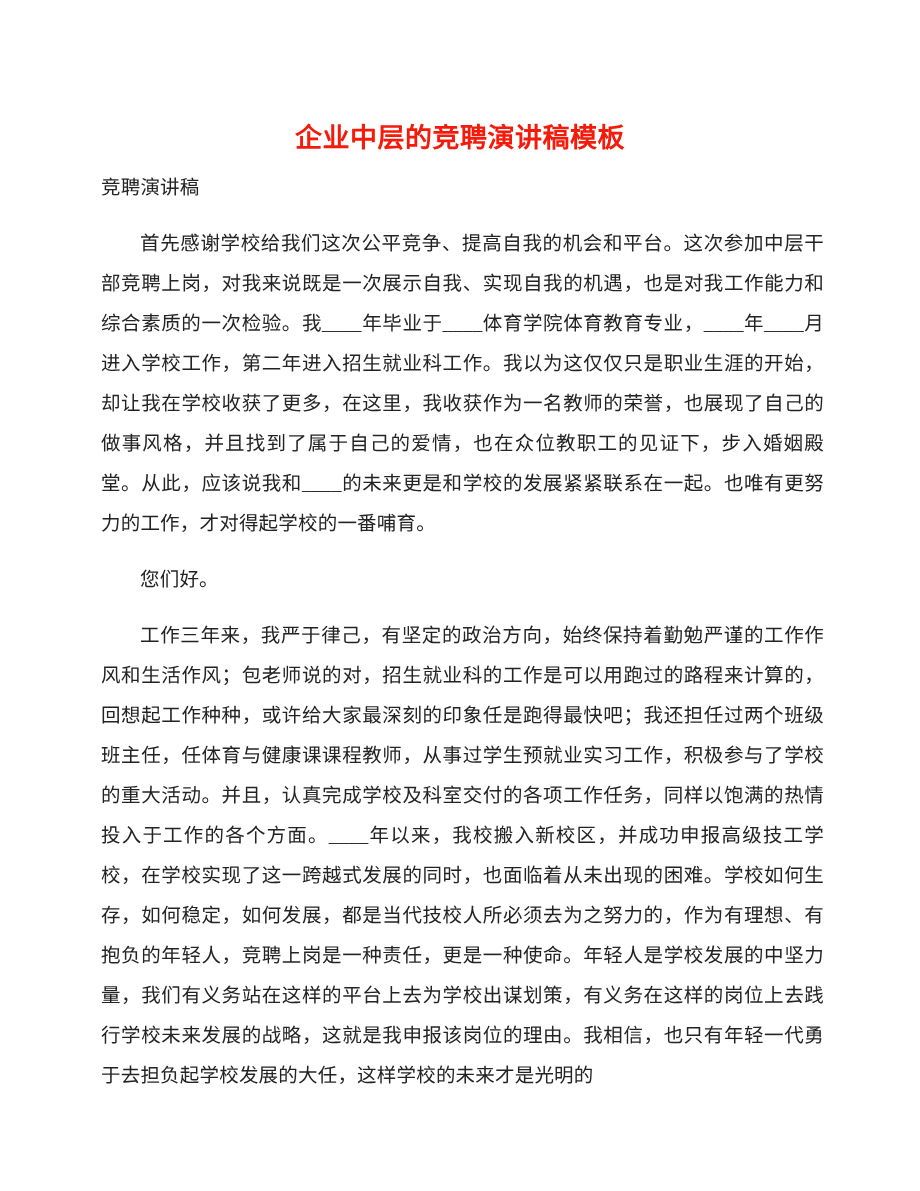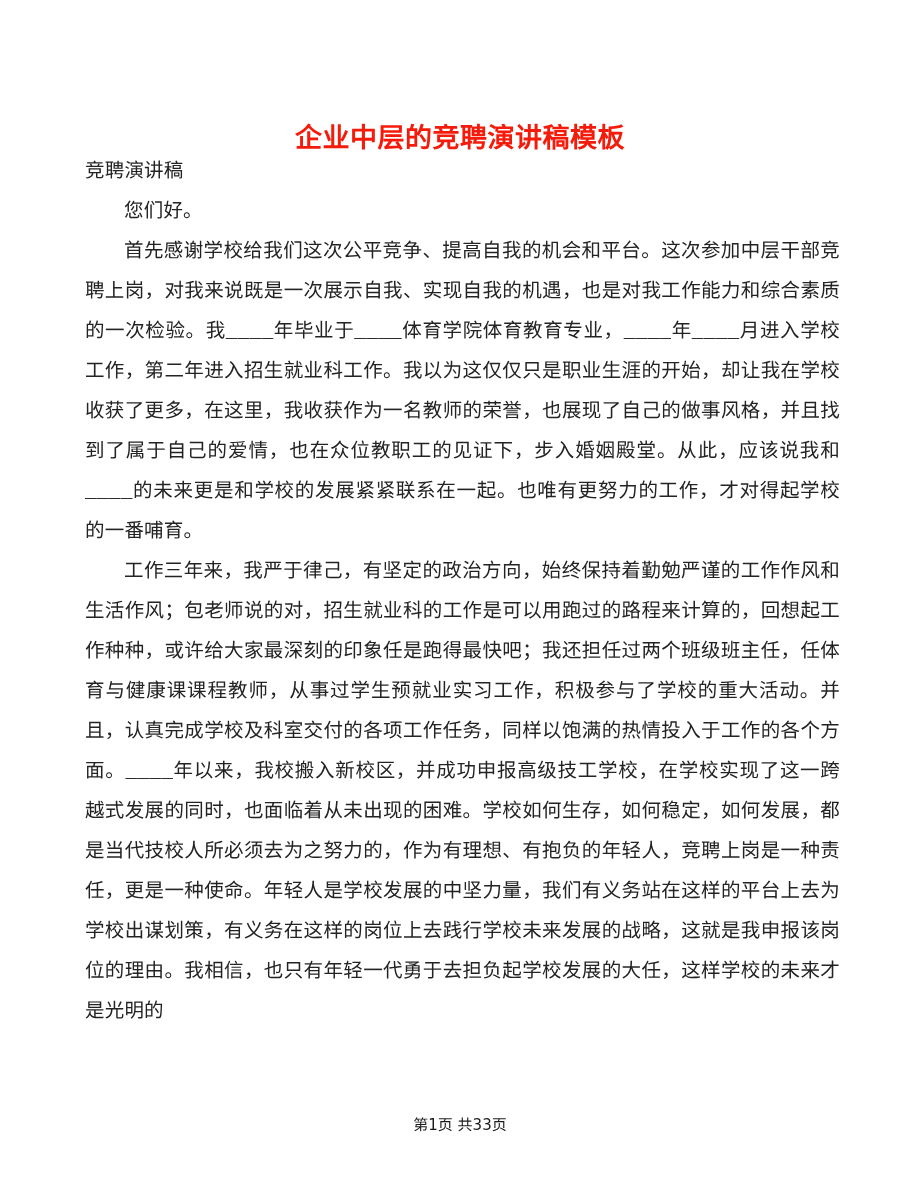--- a/index.html
+++ b/index.html
@@ -42,28 +42,28 @@
 
   
   .body-block {
     position: absolute;
     top: 152px;
     left: 85px;
     width: 755px;
   }
 
   .para {
-    margin: 0;
+    margin: 16px;
     font-size: 19.5px;
     line-height: 40px;
     text-align: justify;
     text-justify: inter-ideograph;
     letter-spacing: 0.2px;
     color: #232323;
-    font-family: Liberation Mono, monospace;
+    font-family: Liberation Serif, serif;
     font-weight: normal;
   }
 
   
   .para.short {
     text-align: left;
   }
 
   .para.indent {
     text-indent: 2em;
@@ -93,23 +93,22 @@
 
 <div class="page">
 
   <h1 class="doc-title">企业中层的竞聘演讲稿模板</h1>
 
   <div class="body-block">
 
     <p class="para short">竞聘演讲稿</p>
 
 
+    <p class="para justified indent">首先感谢学校给我们这次公平竞争、提高自我的机会和平台。这次参加中层干部竞聘上岗，对我来说既是一次展示自我、实现自我的机遇，也是对我工作能力和综合素质的一次检验。我____年毕业于____体育学院体育教育专业，____年____月进入学校工作，第二年进入招生就业科工作。我以为这仅仅只是职业生涯的开始，却让我在学校收获了更多，在这里，我收获作为一名教师的荣誉，也展现了自己的做事风格，并且找到了属于自己的爱情，也在众位教职工的见证下，步入婚姻殿堂。从此，应该说我和____的未来更是和学校的发展紧紧联系在一起。也唯有更努力的工作，才对得起学校的一番哺育。</p>
+
     <p class="para short indent">您们好。</p>
-
-    <p class="para justified indent">首先感谢学校给我们这次公平竞争、提高自我的机会和平台。这次参加中层干部竞聘上岗，对我来说既是一次展示自我、实现自我的机遇，也是对我工作能力和综合素质的一次检验。我____年毕业于____体育学院体育教育专业，____年____月进入学校工作，第二年进入招生就业科工作。我以为这仅仅只是职业生涯的开始，却让我在学校收获了更多，在这里，我收获作为一名教师的荣誉，也展现了自己的做事风格，并且找到了属于自己的爱情，也在众位教职工的见证下，步入婚姻殿堂。从此，应该说我和____的未来更是和学校的发展紧紧联系在一起。也唯有更努力的工作，才对得起学校的一番哺育。</p>
 
     <p class="para justified indent">工作三年来，我严于律己，有坚定的政治方向，始终保持着勤勉严谨的工作作风和生活作风；包老师说的对，招生就业科的工作是可以用跑过的路程来计算的，回想起工作种种，或许给大家最深刻的印象任是跑得最快吧；我还担任过两个班级班主任，任体育与健康课课程教师，从事过学生预就业实习工作，积极参与了学校的重大活动。并且，认真完成学校及科室交付的各项工作任务，同样以饱满的热情投入于工作的各个方面。____年以来，我校搬入新校区，并成功申报高级技工学校，在学校实现了这一跨越式发展的同时，也面临着从未出现的困难。学校如何生存，如何稳定，如何发展，都是当代技校人所必须去为之努力的，作为有理想、有抱负的年轻人，竞聘上岗是一种责任，更是一种使命。年轻人是学校发展的中坚力量，我们有义务站在这样的平台上去为学校出谋划策，有义务在这样的岗位上去践行学校未来发展的战略，这就是我申报该岗位的理由。我相信，也只有年轻一代勇于去担负起学校发展的大任，这样学校的未来才是光明的</p>
 
   </div>
 
-  <div class="footer">第1页 共33页</div>
 
 </div>
 
 </body></html>

